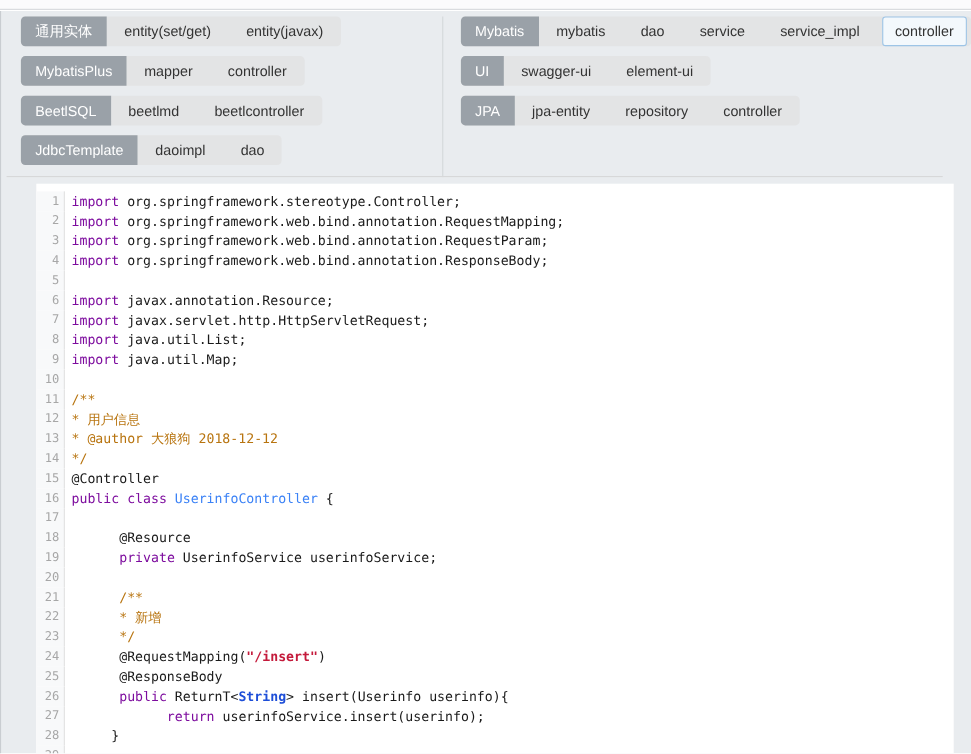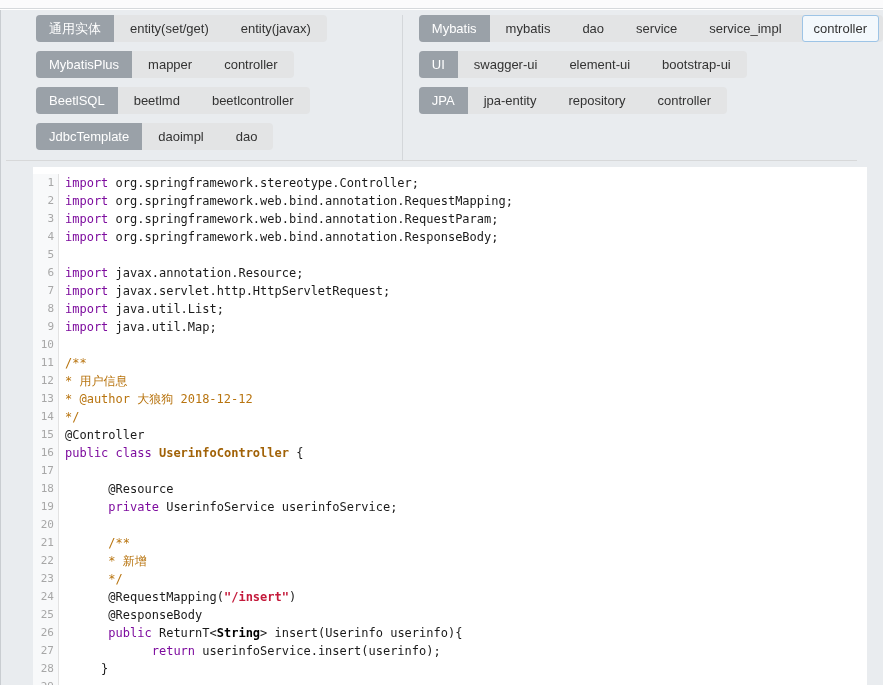--- a/index.html
+++ b/index.html
@@ -6,21 +6,21 @@
   html,body { width:883px; height:685px; overflow:hidden; background:#fff;
               font-family:"Liberation Sans", sans-serif; position:relative; }
 
   .topstrip { height:9px; background:#fbfbfc; border-bottom:1px solid #d6d9dc; }
 
   .main { position:absolute; top:10px; left:0; right:0; bottom:0;
           background:#e9ecef; border-left:1px solid #c9cdd1; }
 
   .toolbar { display:flex; padding-top:5px; }
   .toolbar-col { min-height:146px; }
-  .col-left  { width:404px; border-right:1px solid #d4d7da; padding-left:35px; }
+  .col-left  { width:404px; border-right:1px solid #d4d7da; padding-left:18px; }
   .col-right { flex:1; padding-left:16px; }
 
   .group-row { height:27px; margin-bottom:9px; display:flex; }
   .btn-group { display:inline-flex; align-items:stretch; background:#e3e4e5;
                border-radius:4px; }
   .group-label { background:#9aa1a8; color:#fff; border-radius:4px 0 0 4px;
                  padding:0 13px; display:flex; align-items:center;
                  font-size:13px; white-space:nowrap; cursor:default; }
   .group-item { padding:0 11px; margin:0 4px; display:flex; align-items:center;
                 font-size:13px; color:#333; background:transparent;
@@ -34,23 +34,23 @@
   .code-panel { position:absolute; top:167px; left:33px; right:16px; bottom:0;
                 background:#fff; overflow:hidden; padding-top:7px;
                 font-family:"DejaVu Sans Mono","Liberation Mono",monospace; }
   .code-line { display:flex; height:18px; line-height:18px; }
   .ln { flex:0 0 26px; padding-right:4px; text-align:right; font-size:11px;
         color:#a7a7a7; background:#f8f9fa; border-right:1px solid #e2e2e2; }
   .lc { padding-left:6px; font-size:12px; white-space:pre; color:#1a1a1a; }
 
   .tok-k { color:#7d0c9e; font-weight:normal; }   
   .tok-c { color:#b8740f; }                     
-  .tok-t { color:#a16207; font-weight:bold; }   
+  .tok-t { color:#3b82f6; font-weight:normal; }   
   .tok-s { color:#c41a3b; font-weight:bold; }   
-  .tok-g { color:#000000; font-weight:bold; }   
+  .tok-g { color:#1d4ed8; font-weight:bold; }   
   .tok-p { color:#1a1a1a; }                     
 </style>
 </head>
 <body>
 
 <div class="topstrip"></div>
 
 <div class="main">
   <div class="toolbar">
     <div class="toolbar-col col-left" id="toolbar-left">
@@ -92,21 +92,20 @@
             <div class="group-item">service</div>
             <div class="group-item">service_impl</div>
             <div class="group-item selected">controller</div>
           </div>
         </div>
         <div class="group-row">
           <div class="btn-group">
             <div class="group-label">UI</div>
             <div class="group-item">swagger-ui</div>
             <div class="group-item">element-ui</div>
-            <div class="group-item">bootstrap-ui</div>
           </div>
         </div>
         <div class="group-row">
           <div class="btn-group">
             <div class="group-label">JPA</div>
             <div class="group-item">jpa-entity</div>
             <div class="group-item">repository</div>
             <div class="group-item">controller</div>
           </div>
         </div>

